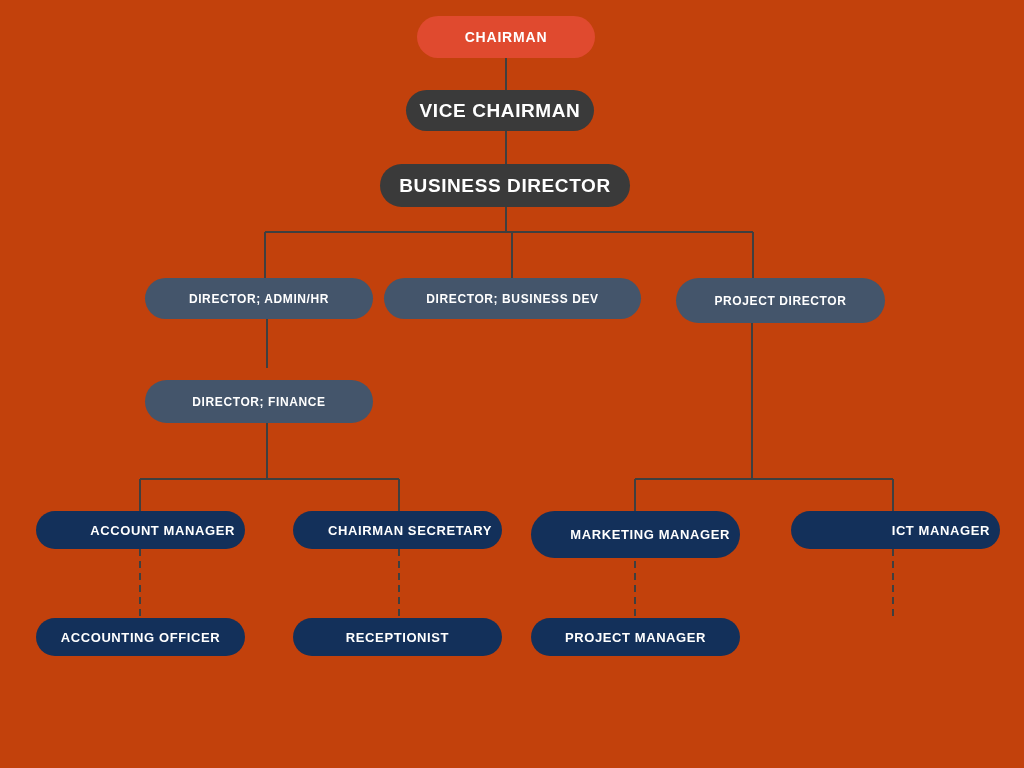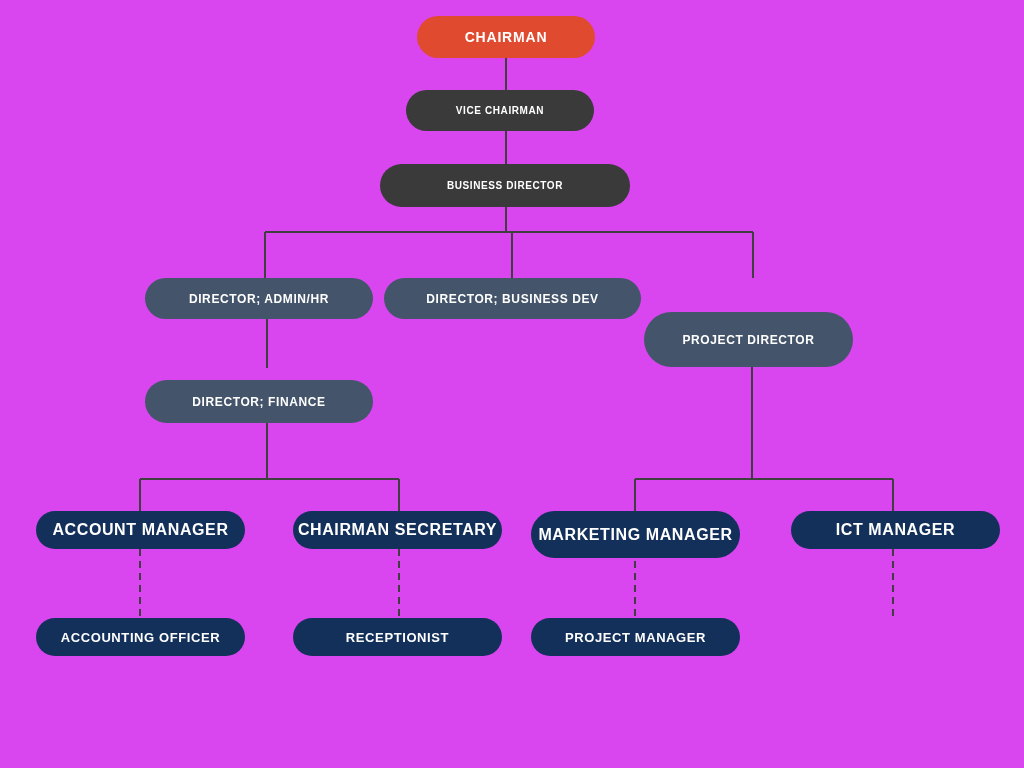--- a/index.html
+++ b/index.html
@@ -11,21 +11,21 @@
   body {
     width: 1024px;
     height: 768px;
     overflow: hidden;
     font-family: "Liberation Sans", sans-serif;
   }
   #org-chart {
     position: relative;
     width: 1024px;
     height: 768px;
-    background: #d946ef;
+    background: #c2410c;
   }
   #connector-layer {
     position: absolute;
     left: 0;
     top: 0;
     width: 1024px;
     height: 768px;
     pointer-events: none;
   }
   .node {
@@ -41,23 +41,23 @@
     font-weight: bold;
     line-height: 1;
     white-space: nowrap;
     user-select: none;
   }
   .node-label {
     display: block;
     padding: 0 10px;
   }
   .tier-chairman   { background: #e04a2f; font-size: 14px; letter-spacing: 0.8px; }
-  .tier-exec       { background: #3a3a3a; font-size: 10px; }
+  .tier-exec       { background: #3a3a3a; font-size: 19px; }
   .tier-director   { background: #44556b; font-size: 12px; }
-  .tier-manager    { background: #13305a; font-size: 16px; }
+  .tier-manager    { background: #13305a; font-size: 13px; justify-content: flex-end; }
   .tier-staff      { background: #13305a; font-size: 13px; text-align: right; }
 </style>
 </head>
 <body>
 
 <div id="org-chart">
 
   <svg id="connector-layer" viewBox="0 0 1024 768" width="1024" height="768">
     <g stroke="#3f3f3f" stroke-width="2" fill="none" shape-rendering="crispEdges">
       <line x1="506" y1="58" x2="506" y2="90"></line>
@@ -98,21 +98,21 @@
   </div>
 
   <div class="node tier-director" style="left:145px; top:278px; width:228px; height:41px;">
     <span class="node-label">DIRECTOR; ADMIN/HR</span>
   </div>
 
   <div class="node tier-director" style="left:384px; top:278px; width:257px; height:41px;">
     <span class="node-label">DIRECTOR; BUSINESS DEV</span>
   </div>
 
-  <div class="node tier-director" style="left:644px; top:278px; width:209px; height:55px;margin-top:34px;">
+  <div class="node tier-director" style="left:676px; top:278px; width:209px; height:45px;">
     <span class="node-label">PROJECT DIRECTOR</span>
   </div>
 
   <div class="node tier-director" style="left:145px; top:380px; width:228px; height:43px;">
     <span class="node-label">DIRECTOR; FINANCE</span>
   </div>
 
   <div class="node tier-manager" style="left:36px; top:511px; width:209px; height:38px;">
     <span class="node-label">ACCOUNT MANAGER</span>
   </div>

